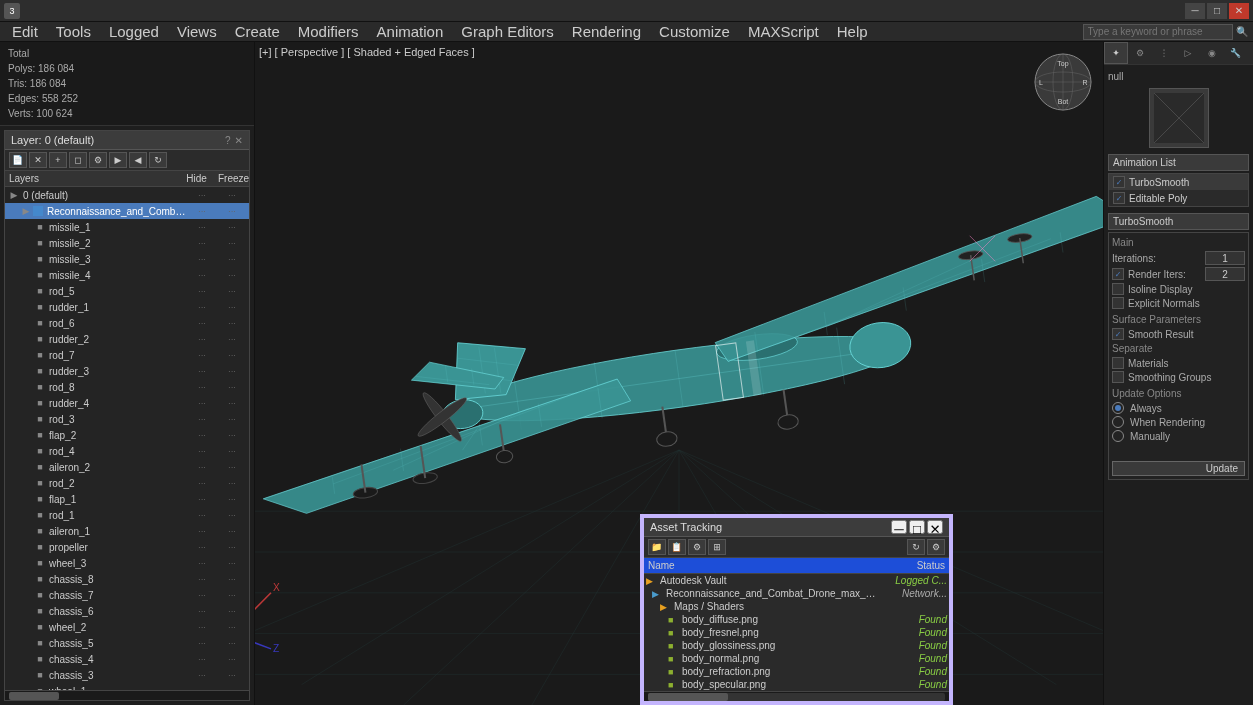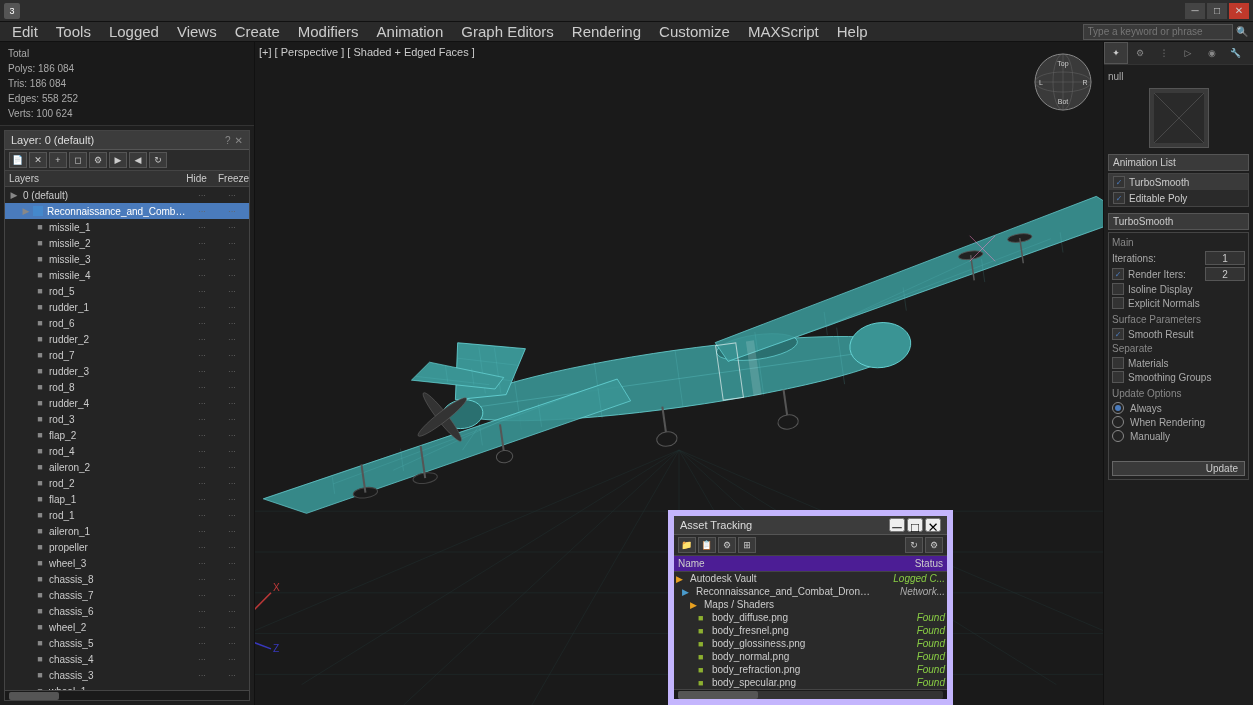--- a/index.html
+++ b/index.html
@@ -259,23 +259,23 @@
       display: flex;
       align-items: center;
       justify-content: center;
     }
 
     
     #asset-tracking {
       position: absolute;
       bottom: 0;
       right: 150px;
-      width: 285px;
+      width: 313px;
       background: #2a2a2a;
-      border: 6px solid #c4b5fd;
+      border: 4px solid #c4b5fd;
       z-index: 100;
     }
     #at-title {
       background: #3c3c3c;
       padding: 2px 6px;
       font-size: 11px;
       color: #ddd;
       display: flex;
       align-items: center;
       justify-content: space-between;
@@ -296,21 +296,21 @@
       padding: 2px 4px;
       gap: 2px;
       background: #2b2b2b;
       border-bottom: 1px solid #444;
     }
     #at-table {
       width: 100%;
     }
     #at-table-header {
       display: flex;
-      background: #4c1d95;
+      background: #1d4ed8;
       border-bottom: 1px solid #444;
     }
     .at-col-name { flex: 1; padding: 2px 4px; font-size: 10px; color: #ccc; }
     .at-col-status { width: 70px; padding: 2px 4px; font-size: 10px; color: #ccc; text-align: right; }
     #at-table-body { max-height: 180px; overflow-y: auto; }
     .at-row { display: flex; align-items: center; padding: 1px 2px; font-size: 10px; cursor: pointer; }
     .at-row .at-row-name { flex: 1; color: #ccc; overflow: hidden; white-space: nowrap; text-overflow: ellipsis; padding-left: 2px; }
     .at-row .at-row-status { width: 70px; text-align: right; color: #aaa; font-size: 10px; font-style: italic; }
     .at-icon { width: 12px; font-size: 9px; color: #888; flex-shrink: 0; }
     .at-file { color: #4a9bcc; }

